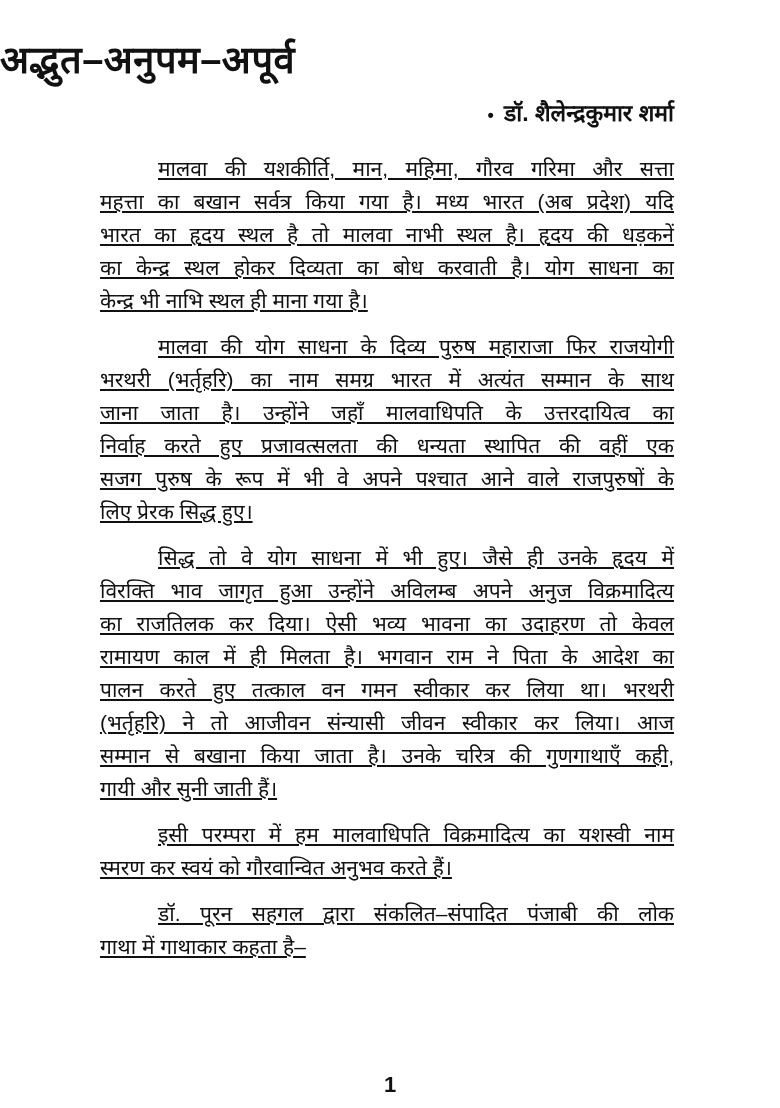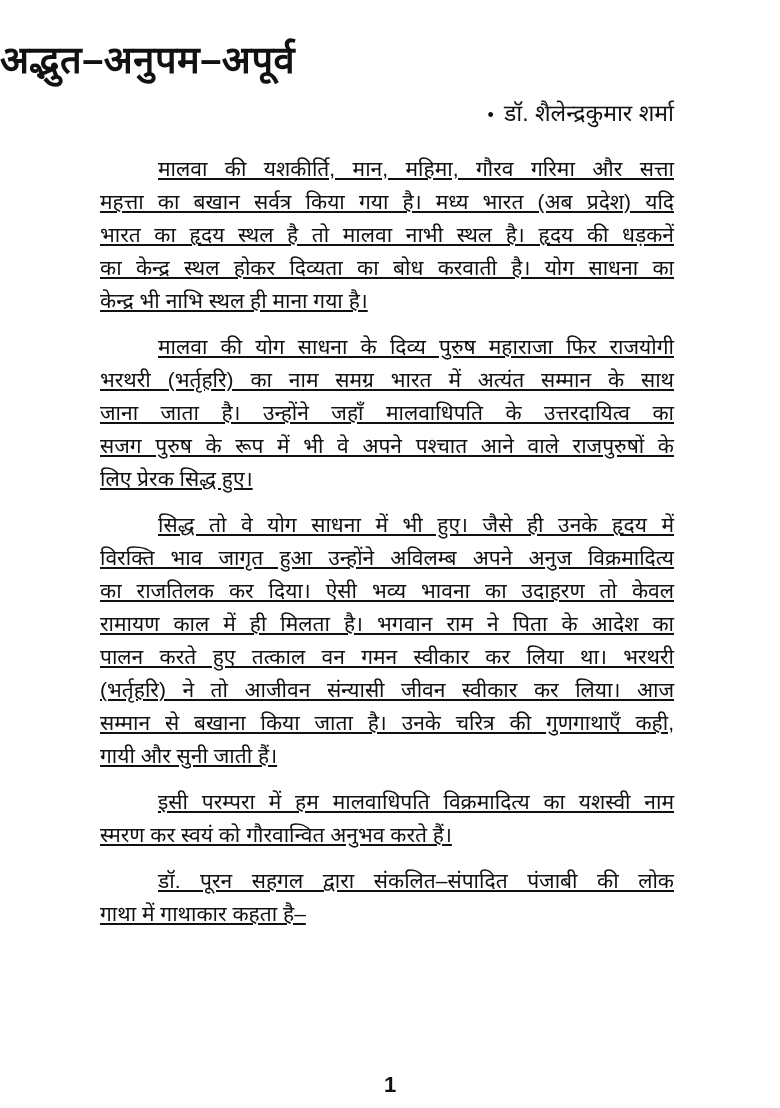--- a/index.html
+++ b/index.html
@@ -1,21 +1,21 @@
 <!DOCTYPE html>
 <html><head>
 <meta charset="utf-8">
 <style>
   html, body { margin: 0; padding: 0; background: #ffffff; }
   body { width: 780px; height: 1108px; position: relative; overflow: hidden;
          font-family: "Liberation Sans", "DejaVu Sans", sans-serif; color: #111111; }
   .page { position: absolute; left: 0; top: 0; width: 780px; height: 1108px; }
   .title { position: absolute; left: 0; right: 0; top: 38px; text-align: left;
            font-size: 38px; font-weight: bold; letter-spacing: 0.5px; line-height: 44px; }
-  .author { position: absolute; right: 106px; top: 98px; font-size: 23px; font-weight: normal;
+  .author { position: absolute; right: 106px; top: 98px; font-size: 23px; font-weight: bold;
             line-height: 30px; white-space: nowrap; }
   .author .bullet { font-size: 18px; margin-right: 10px; vertical-align: middle; }
   .body { position: absolute; left: 100px; width: 574px; top: 152px; text-decoration: underline; }
   .para { margin: 0 0 13px 0; }
   .line { display: block; height: 33px; line-height: 33px; font-size: 21px;
           white-space: nowrap; text-align: justify; text-align-last: justify; }
   .line.last { text-align-last: left; }
   .line.indent { padding-left: 58px; }
   .pagenum { position: absolute; left: 0; right: 0; top: 1072px; text-align: center;
              font-size: 22px; font-weight: bold; line-height: 26px; }
@@ -36,20 +36,21 @@
       <span class="line">महत्ता का बखान सर्वत्र किया गया है। मध्य भारत (अब प्रदेश) यदि</span>
       <span class="line">भारत का हृदय स्थल है तो मालवा नाभी स्थल है। हृदय की धड़कनें</span>
       <span class="line">का केन्द्र स्थल होकर दिव्यता का बोध करवाती है। योग साधना का</span>
       <span class="line last">केन्द्र भी नाभि स्थल ही माना गया है।</span>
     </p>
 
     <p class="para">
       <span class="line indent">मालवा की योग साधना के दिव्य पुरुष महाराजा फिर राजयोगी</span>
       <span class="line">भरथरी (भर्तृहरि) का नाम समग्र भारत में अत्यंत सम्मान के साथ</span>
       <span class="line">जाना जाता है। उन्होंने जहाँ मालवाधिपति के उत्तरदायित्व का</span>
+      <span class="line">निर्वाह करते हुए प्रजावत्सलता की धन्यता स्थापित की वहीं एक</span>
       <span class="line">सजग पुरुष के रूप में भी वे अपने पश्चात आने वाले राजपुरुषों के</span>
       <span class="line last">लिए प्रेरक सिद्ध हुए।</span>
     </p>
 
     <p class="para">
       <span class="line indent">सिद्ध तो वे योग साधना में भी हुए। जैसे ही उनके हृदय में</span>
       <span class="line">विरक्ति भाव जागृत हुआ उन्होंने अविलम्ब अपने अनुज विक्रमादित्य</span>
       <span class="line">का राजतिलक कर दिया। ऐसी भव्य भावना का उदाहरण तो केवल</span>
       <span class="line">रामायण काल में ही मिलता है। भगवान राम ने पिता के आदेश का</span>
       <span class="line">पालन करते हुए तत्काल वन गमन स्वीकार कर लिया था। भरथरी</span>

